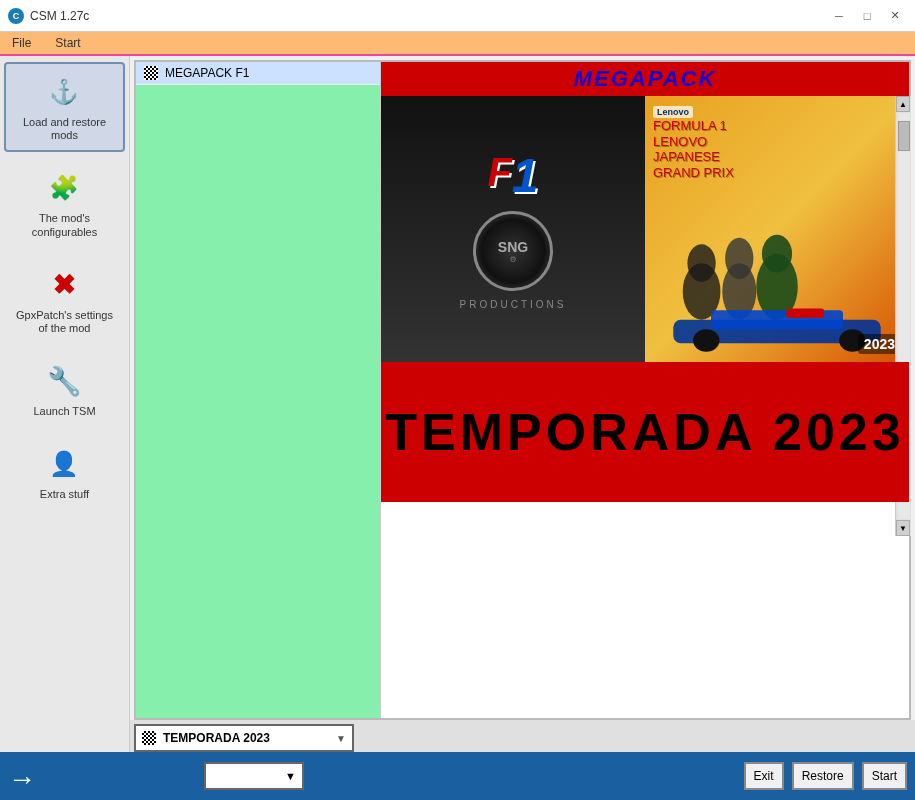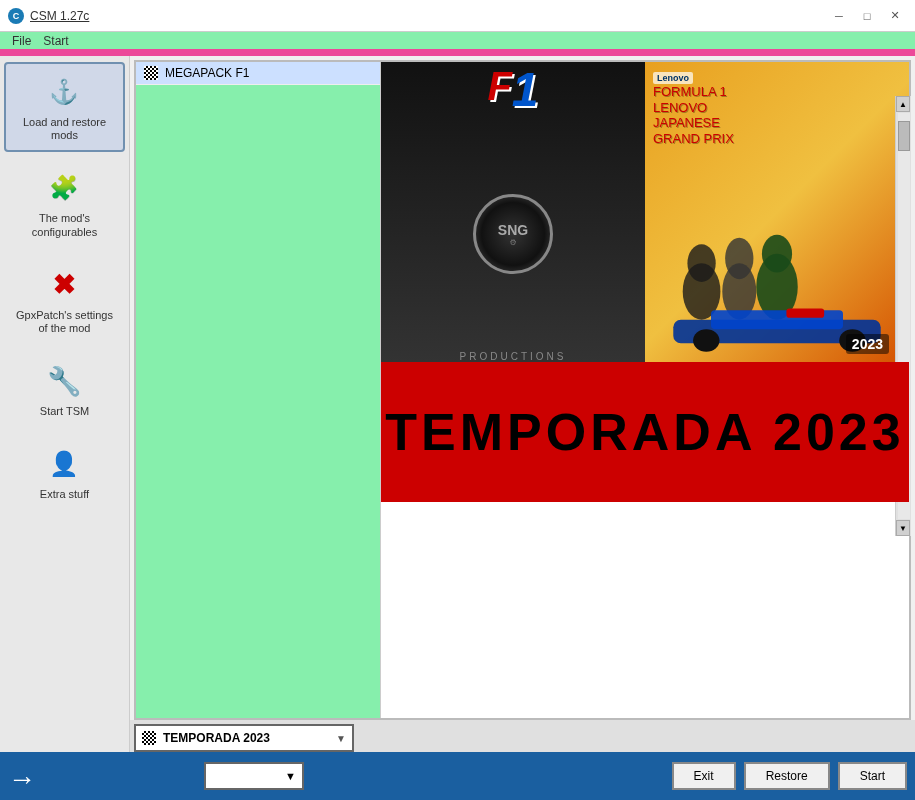--- a/index.html
+++ b/index.html
@@ -36,47 +36,47 @@
       display: flex;
       align-items: center;
       justify-content: center;
       color: white;
       font-size: 9px;
       font-weight: bold;
     }
     .title-bar-title {
       font-size: 12px;
       color: #333;
-      text-decoration: underline;
     }
     .title-bar-controls {
       display: flex;
       gap: 4px;
     }
     .title-btn {
       width: 24px;
       height: 18px;
       border: none;
       background: transparent;
       cursor: pointer;
       font-size: 11px;
       display: flex;
       align-items: center;
       justify-content: center;
       color: #555;
     }
 
     
     .menu-bar {
-      background: #86efac;
-      border-bottom: 7px solid #ec4899;
+      background: #fdba74;
+      border-bottom: 2px solid #ec4899;
       height: 24px;
       display: flex;
       align-items: center;
       padding: 0 6px;
+      gap: 12px;
     }
     .menu-item {
       font-size: 12px;
       color: #333;
       cursor: pointer;
       padding: 2px 6px;
     }
 
     
     .main-layout {
@@ -154,21 +154,21 @@
     .preview-content {
       flex: 1;
       display: flex;
     }
     .preview-left {
       width: 50%;
       background: linear-gradient(180deg, #111 0%, #333 100%);
       display: flex;
       flex-direction: column;
       align-items: center;
-      justify-content: space-between;
+      justify-content: center;
       gap: 8px;
     }
     .f1-logo {
       font-size: 40px;
       font-weight: 900;
       font-style: italic;
       color: #cc0000;
       text-shadow: 2px 2px 0 #fff;
       font-family: 'Impact', sans-serif;
     }
@@ -201,21 +201,21 @@
     .f1-event-title {
       color: #cc0000;
       font-size: 13px;
       font-weight: 400;
       line-height: 1.2;
       text-shadow: 1px 1px 0 rgba(0,0,0,0.3);
     }
     .f1-year {
       position: absolute;
       bottom: 8px;
-      right: 20px;
+      right: 8px;
       color: #fff;
       font-size: 14px;
       font-weight: 900;
       background: rgba(0,0,0,0.5);
       padding: 2px 6px;
       border-radius: 3px;
       margin-left: 24px;
     }
 
     
@@ -269,21 +269,21 @@
       cursor: pointer;
     }
     .dropdown-arrow {
       font-size: 10px;
       color: #555;
     }
 
     
     .btn {
       height: 28px;
-      padding: 0 20px;
+      padding: 0 8px;
       background: #f0f0f0;
       border: 2px solid #888;
       cursor: pointer;
       font-size: 12px;
       font-family: 'Segoe UI', Arial, sans-serif;
     }
 
     
     .arrow-right {
       color: white;
@@ -356,21 +356,21 @@
     <div class="sidebar-item">
       <div class="sidebar-icon">🧩</div>
       <span class="sidebar-item-label">The mod's configurables</span>
     </div>
     <div class="sidebar-item">
       <div class="sidebar-icon" style="color:#cc0000;font-weight:bold;font-size:28px;">✖</div>
       <span class="sidebar-item-label">GpxPatch's settings of the mod</span>
     </div>
     <div class="sidebar-item">
       <div class="sidebar-icon" style="color:#cc0000;font-size:28px;">🔧</div>
-      <span class="sidebar-item-label">Start TSM</span>
+      <span class="sidebar-item-label">Launch TSM</span>
     </div>
     <div class="sidebar-item">
       <div class="sidebar-icon">👤</div>
       <span class="sidebar-item-label">Extra stuff</span>
     </div>
   </div>
 
   <div class="content-inner">
 
     <div style="display:flex; flex:1; overflow:hidden; border: 2px solid #bbb; margin: 4px 4px 0 4px; background:#fff;">
@@ -379,20 +379,21 @@
         <div class="mod-list-item selected">
           <span class="flag-icon"></span>
           <span>MEGAPACK F1</span>
         </div>
       </div>
 
       <div style="flex:1; display:flex; flex-direction:column; overflow:hidden;">
 
         <div style="height:300px; display:flex; flex-direction:column; flex-shrink:0;">
 
+          <div class="megapack-header">MEGAPACK</div>
 
           <div class="preview-content">
 
             <div class="preview-left">
               <div class="f1-logo">
                 <span style="color:#cc0000;">F</span><span style="color:#0055cc; font-size:48px; vertical-align:middle;">1</span>
               </div>
               <div class="sng-logo">
                 <div style="text-align:center;">
                   <div style="font-size:14px; color:#aaa; font-weight:bold;">SNG</div>

